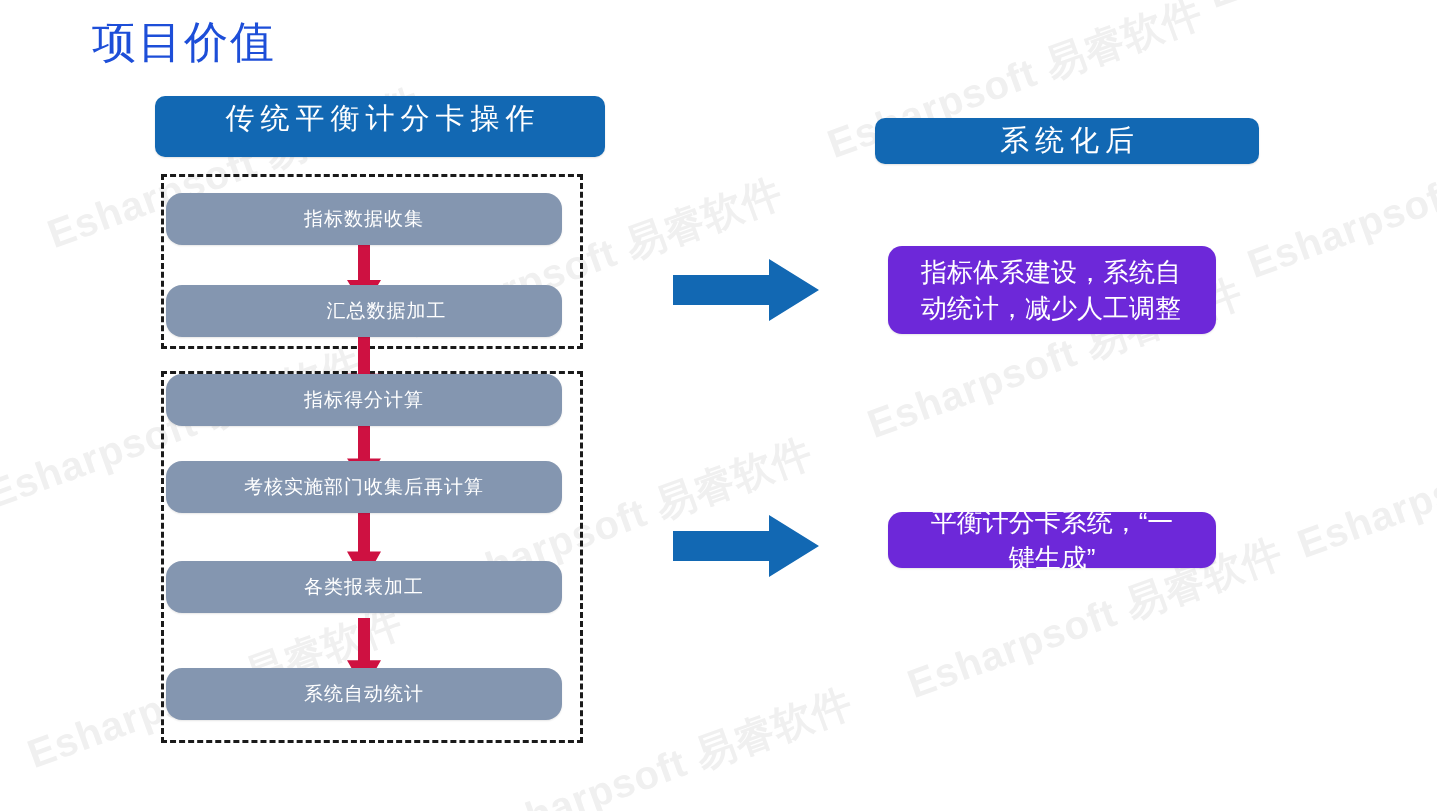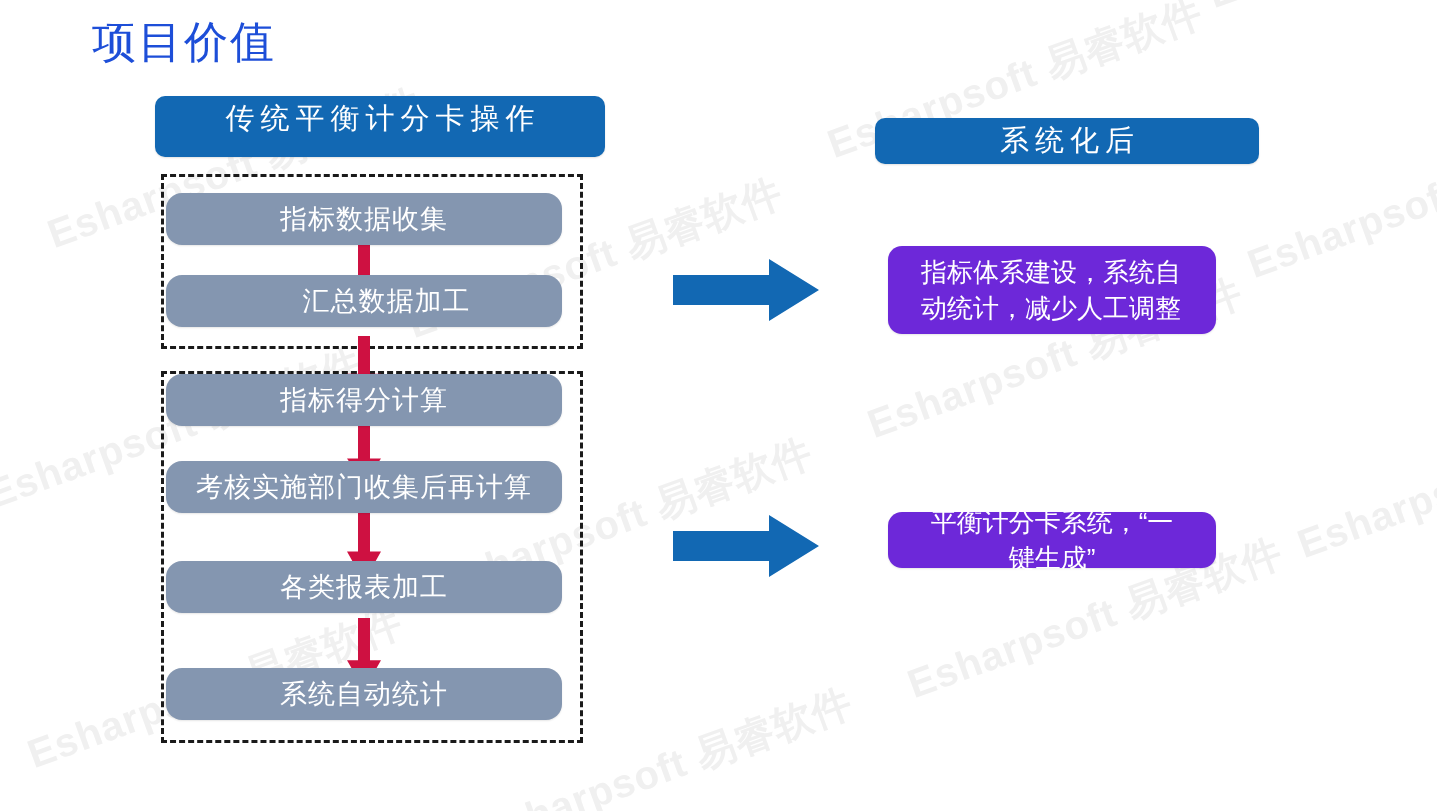--- a/index.html
+++ b/index.html
@@ -83,34 +83,34 @@
   }
   #group-1 { left: 161px; top: 174px; width: 422px; height: 175px; }
   #group-2 { left: 161px; top: 371px; width: 422px; height: 372px; }
 
   
   .proc-box {
     position: absolute;
     background: #8496b0;
     border-radius: 16px;
     color: #ffffff;
-    font-size: 27px;
+    font-size: 19px;
     display: flex;
     align-items: center;
     justify-content: center;
     text-align: center;
     z-index: 4;
     letter-spacing: 1px;
     box-shadow: 0 1px 2px rgba(0,0,0,0.10);
   }
 
   .proc-box.left { left: 166px; width: 396px; height: 52px; }
 
   #box-l1 { top: 193px; }
-  #box-l2 { top: 275px; padding-left: 45px; }
+  #box-l2 { top: 285px; padding-left: 45px; }
   #box-l3 { top: 374px; }
   #box-l4 { top: 461px; }
   #box-l5 { top: 561px; text-align: right; }
   #box-l6 { top: 668px; }
 
   
   .result-box {
     position: absolute;
     background: #6d28d9;
     border-radius: 14px;

